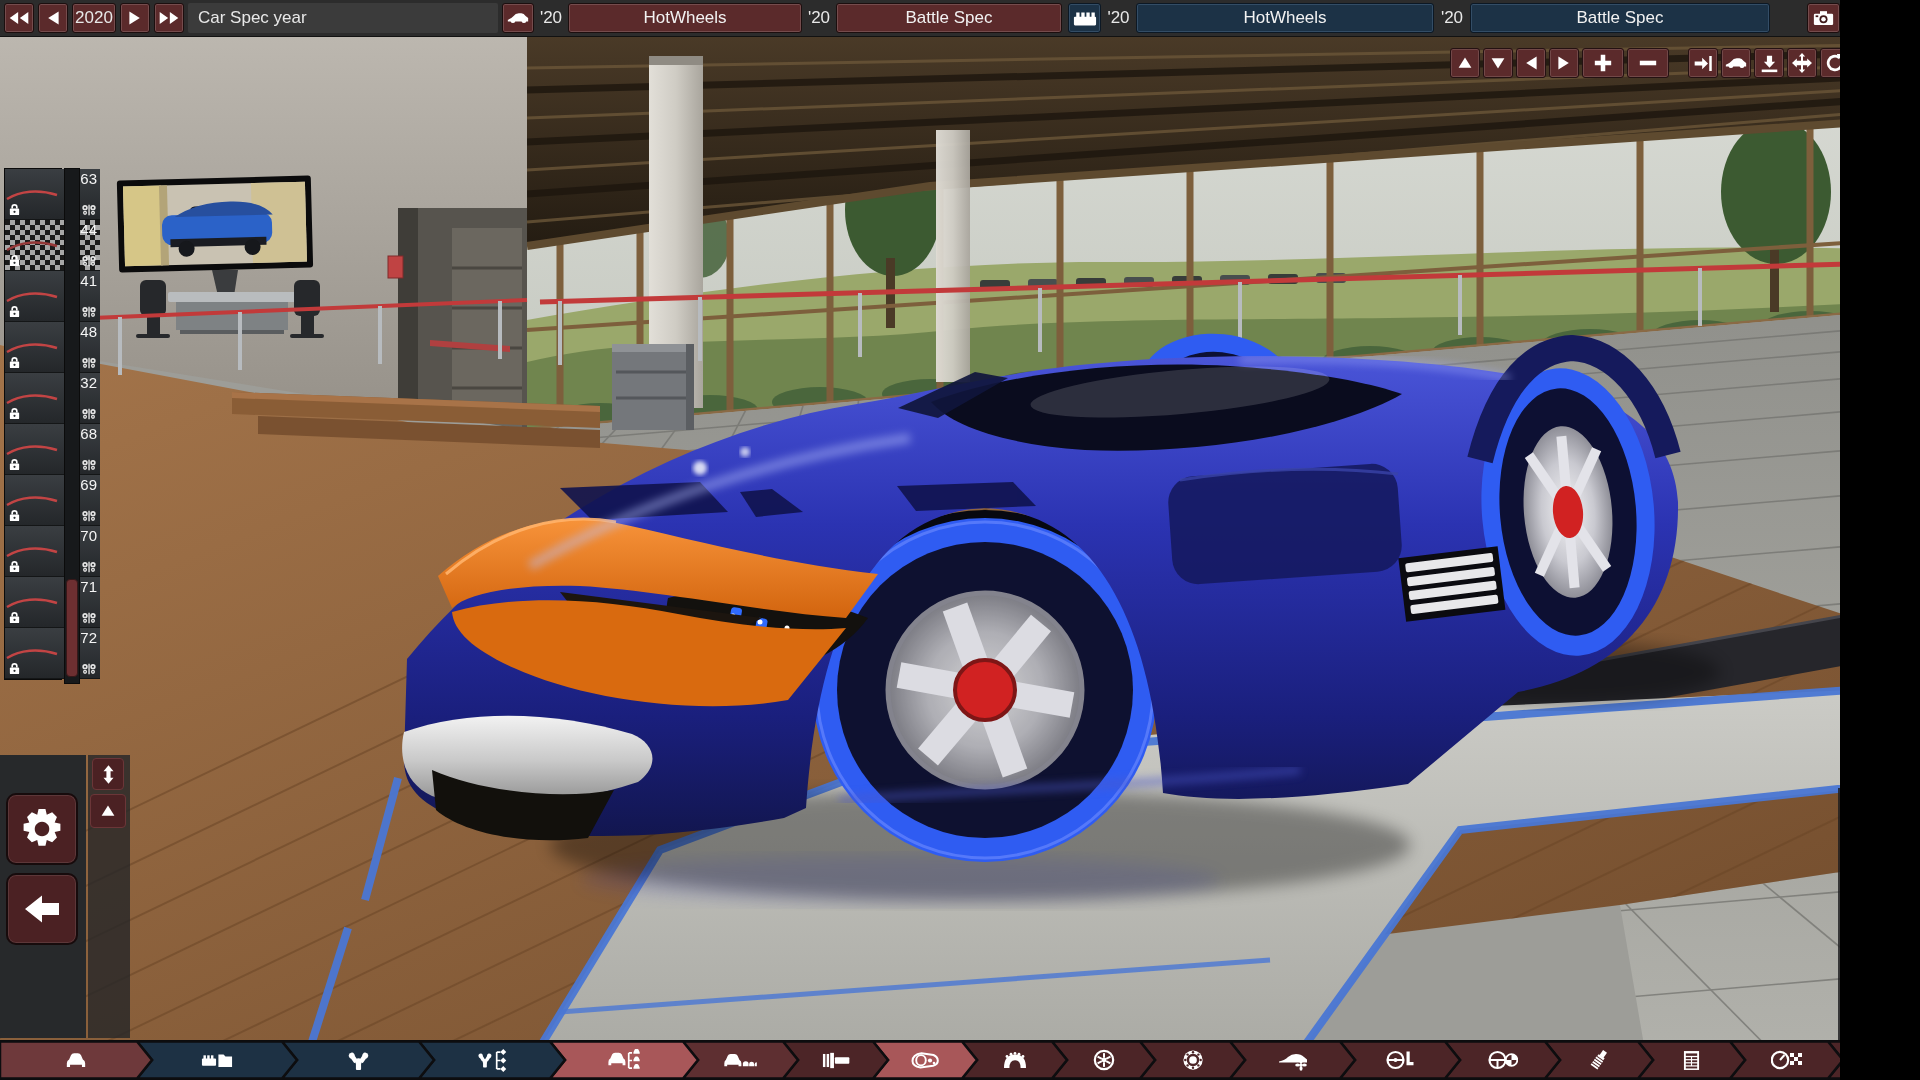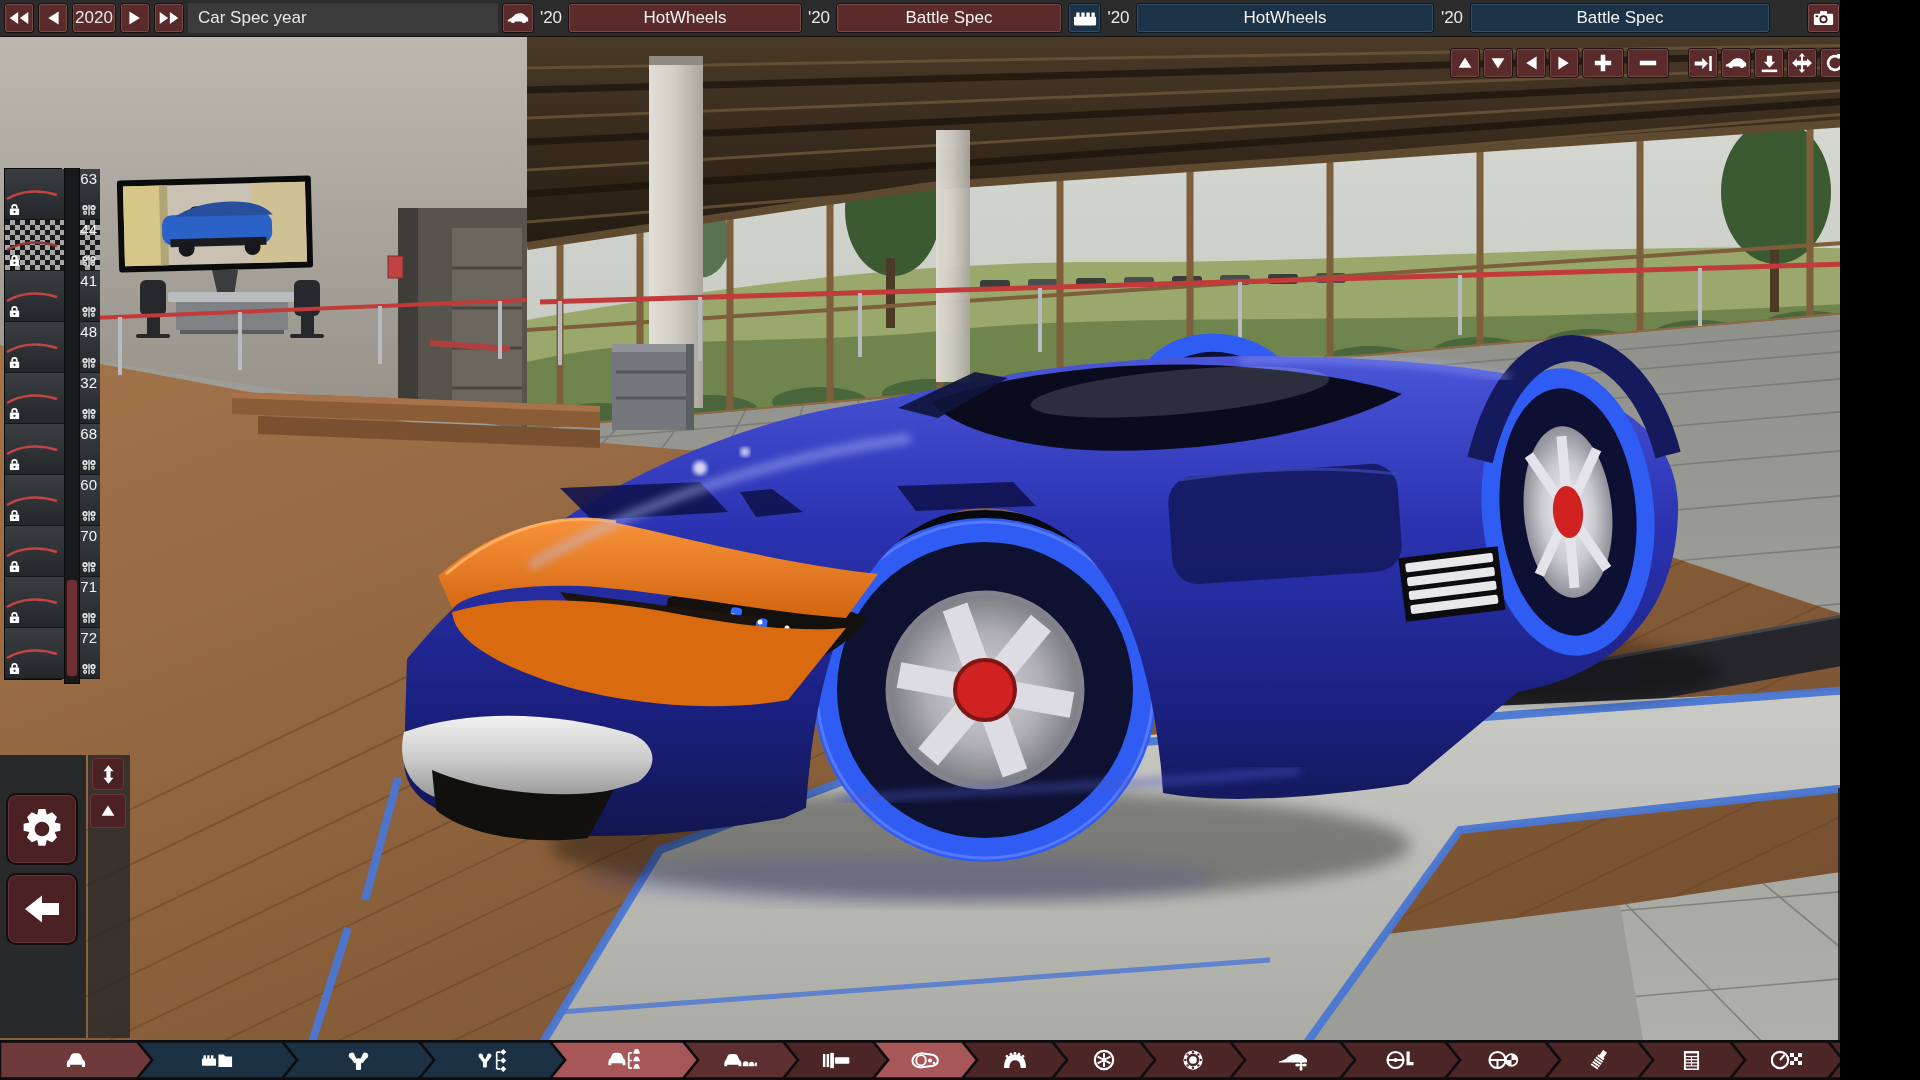--- a/index.html
+++ b/index.html
@@ -820,21 +820,21 @@
                 <circle cx="4.2" cy="9.6" r="0.8"></circle>
                 <circle cx="12.8" cy="9.6" r="0.8"></circle>
               </g>
             </svg>
           </span>
         </div>
         <div class="bitem">
           <svg class="bcurve" viewBox="0 0 52 22" preserveAspectRatio="none">
             <path d="M1 16 C14 8 32 6 51 12" fill="none" stroke="#c24444" stroke-width="2.4"></path>
           </svg>
-          <span class="bnum">60</span>
+          <span class="bnum">69</span>
           <span class="block ic">
             <svg width="13" height="13" viewBox="0 0 14 14">
               <rect x="2" y="6" width="10" height="7" rx="1" fill="#fff"></rect>
               <path d="M4.5 6 V4.5 a2.5 2.5 0 0 1 5 0 V6" fill="none" stroke="#fff" stroke-width="1.8"></path>
               <circle cx="7" cy="9.5" r="1.2" fill="#2a2d30"></circle>
             </svg>
           </span>
           <span class="bgears ic">
             <svg width="16" height="12" viewBox="0 0 17 13">
               <g fill="#e4e4e4">

